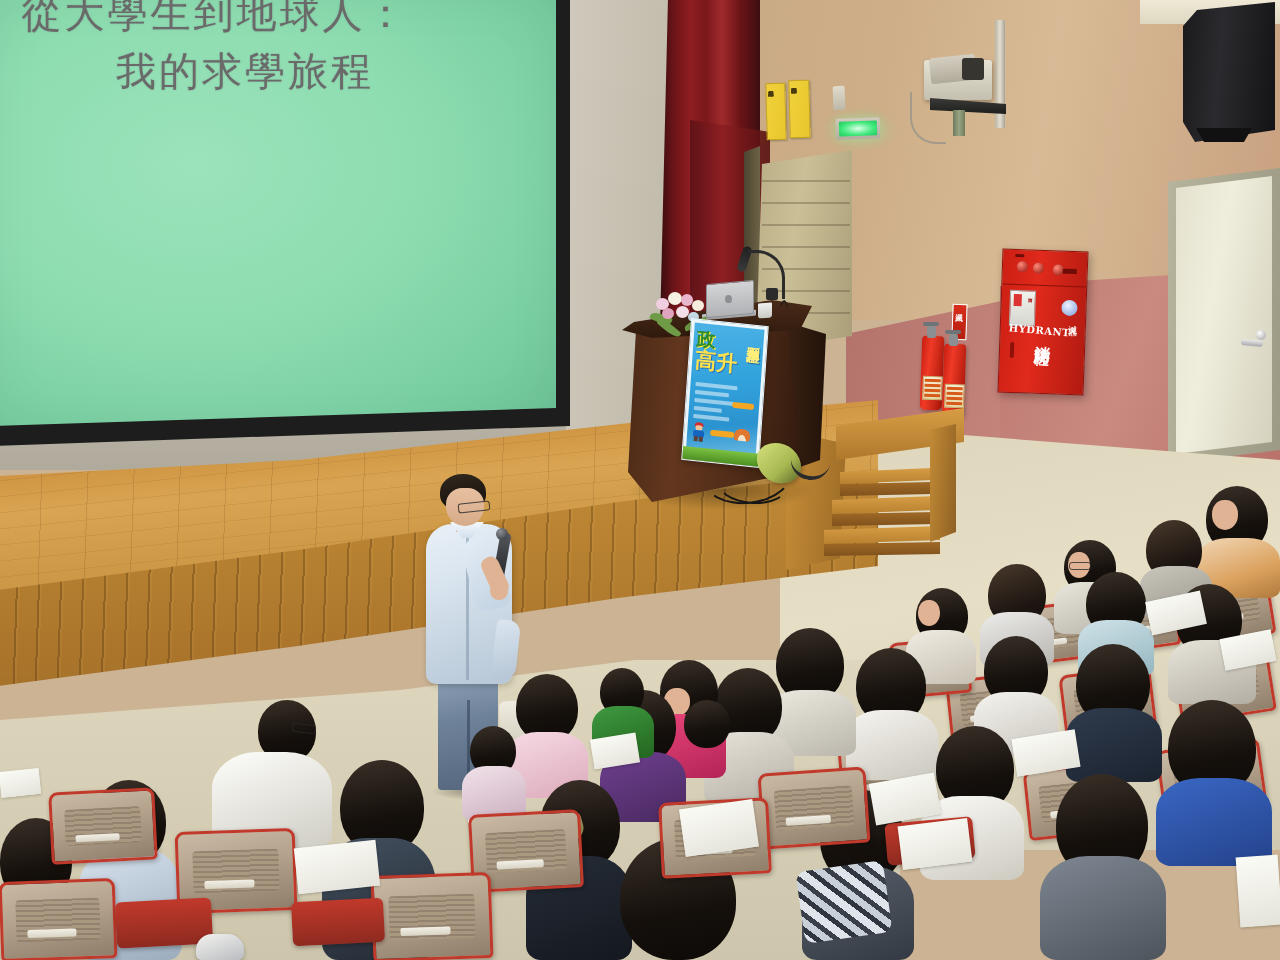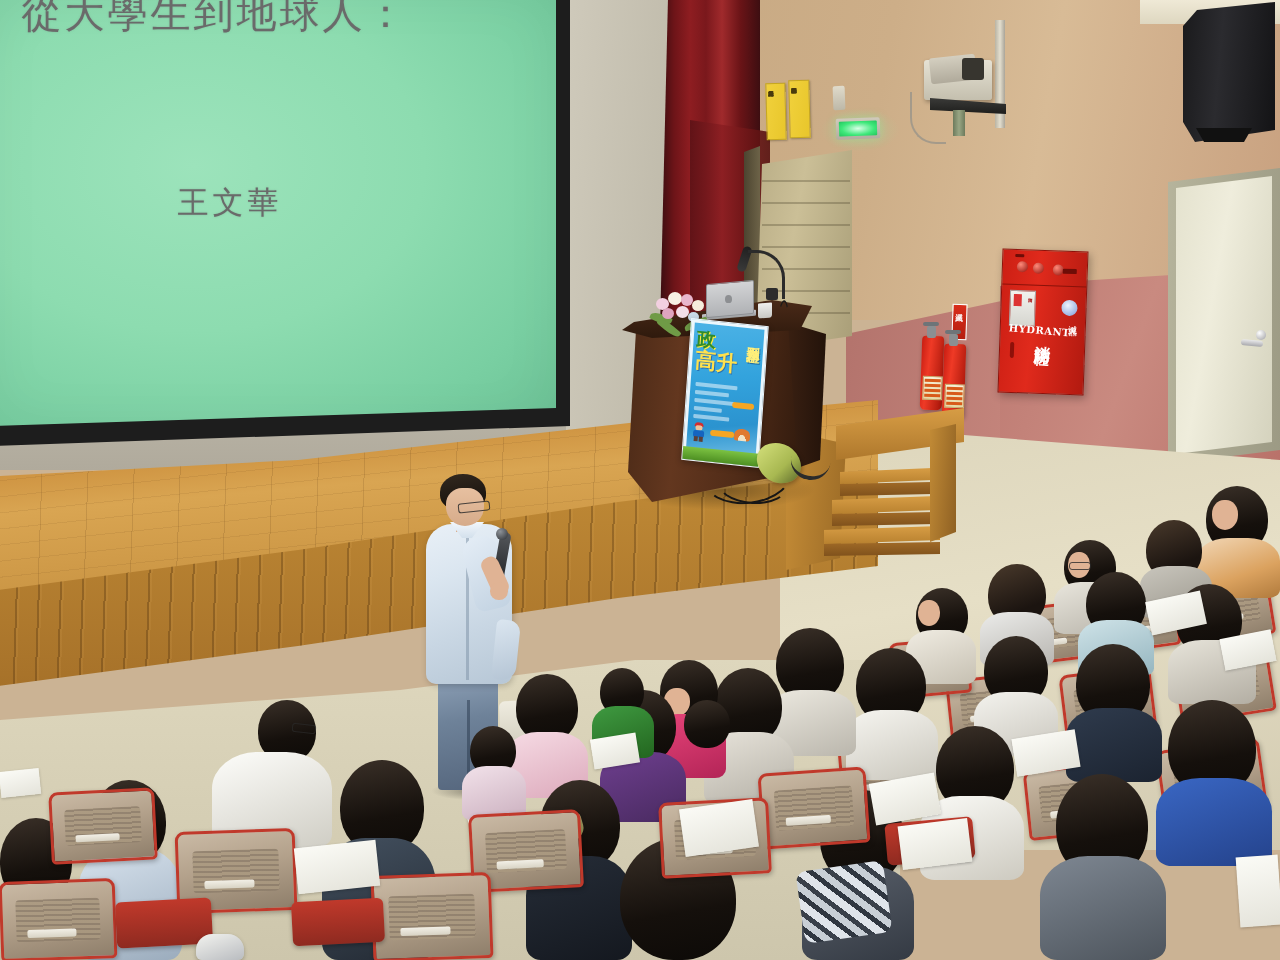--- a/index.html
+++ b/index.html
@@ -320,21 +320,21 @@
   <div class="wall-ceiling"></div>
   <div class="wall-pink-left"></div>
   <div class="wall-lower-pink"></div>
   <div class="wall-screen-left"></div>
   <div class="wall-sidepanel"></div>
 
   <div class="screen-frame"></div>
   <div class="screen">
     <div class="slide-text">
       <div class="slide-l1">從大學生到地球人：</div>
-      <div class="slide-l4">王文華</div>
+      <div class="slide-l2">我的求學旅程</div>
     </div>
   </div>
 
   <div class="curtain"></div>
   <div class="curtain2"></div>
 
   <div class="door-frame-dark"></div>
   <div class="back-door">
     <div class="louvre" style="top:30px"></div>
       <div class="louvre" style="top:52px"></div>

